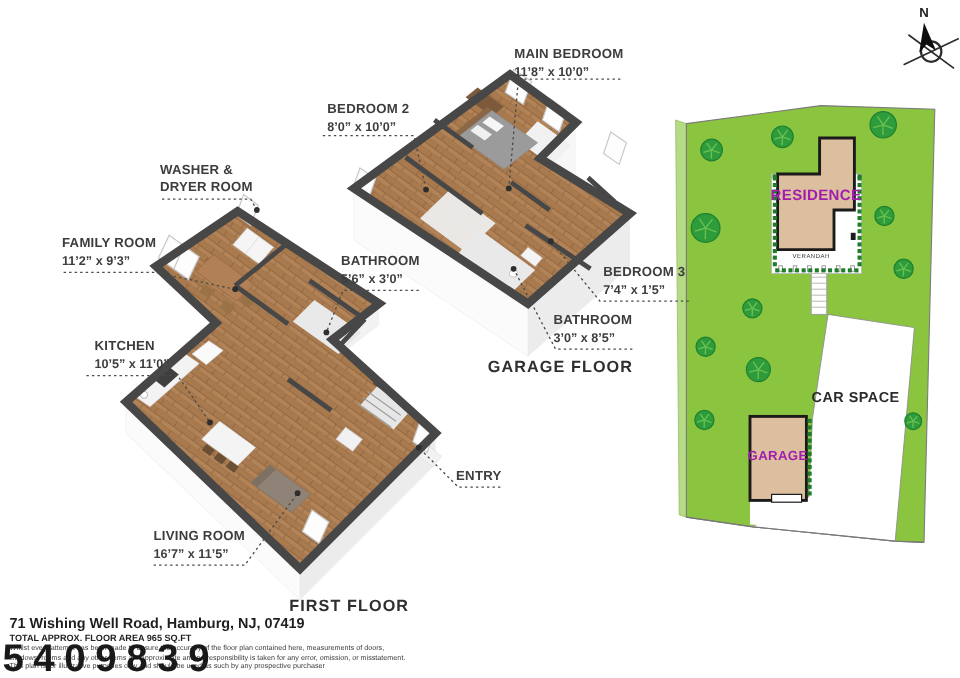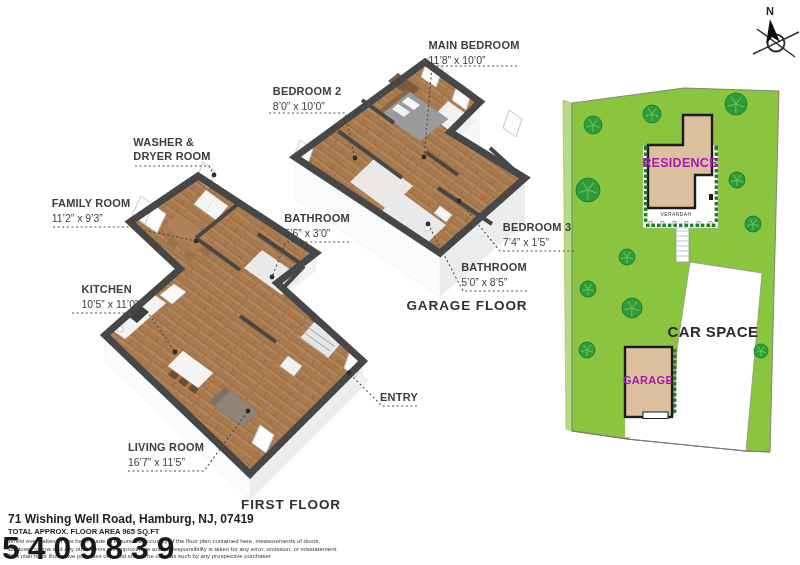--- a/index.html
+++ b/index.html
@@ -2,27 +2,27 @@
 <html><head>
 <meta charset="utf-8">
 <style>
   html,body{margin:0;padding:0}
   body{width:800px;height:565px;position:relative;background:#fff;overflow:hidden;
        font-family:"Liberation Sans",sans-serif;}
   #scene{position:absolute;left:0;top:0}
   .rlabel{position:absolute;transform:translateX(-50%);text-align:left;color:#3d3d3d;
           white-space:nowrap;line-height:13.5px;z-index:5}
   .rname{display:block;font-size:11px;font-weight:700;letter-spacing:.2px}
-  .rdims{display:block;font-size:10.5px;font-weight:400;margin-top:1px}
+  .rdims{display:block;font-size:10.5px;font-weight:700;margin-top:1px}
   .ftitle{position:absolute;transform:translateX(-50%);font-size:13.5px;font-weight:700;
           letter-spacing:.9px;color:#2f2f2f;white-space:nowrap;z-index:5}
   .splabel{position:absolute;transform:translate(-50%,-50%);color:#a21caf;font-weight:700;
            white-space:nowrap;z-index:5}
   #residence-label{font-size:12.5px;letter-spacing:.3px}
-  #carspace-label{font-size:15px;letter-spacing:.4px;color:#2b2b2b}
+  #carspace-label{font-size:12px;letter-spacing:.4px;color:#2b2b2b}
   #garage-label{font-size:11px;letter-spacing:.3px}
   #verandah-label{font-size:5px;font-weight:400;letter-spacing:.4px;color:#333}
   #compass-n{position:absolute;left:766px;top:5px;font-size:11px;font-weight:700;color:#222;z-index:5}
   .addr{position:absolute;left:8px;top:512px;font-size:12px;font-weight:700;color:#1f1f1f;z-index:5}
   .area{position:absolute;left:8px;top:527px;font-size:7.6px;font-weight:700;color:#1f1f1f;z-index:5}
   .disc{position:absolute;left:8px;top:538px;font-size:6px;line-height:7.6px;color:#3c3c3c;z-index:4}
   .wm{position:absolute;left:2px;top:530px;font-size:32px;font-weight:600;letter-spacing:8px;
       color:#191919;z-index:6}
 </style>
 </head>
@@ -365,21 +365,21 @@
     <div class="rlabel" style="left: 307px; top: 85px;">
       <span class="rname">BEDROOM 2</span>
       <span class="rdims">8’0” x 10’0”</span>
     </div>
     <div class="rlabel" style="left: 537px; top: 221px;">
       <span class="rname">BEDROOM 3</span>
       <span class="rdims">7’4” x 1’5”</span>
     </div>
     <div class="rlabel" style="left: 494px; top: 261px;">
       <span class="rname">BATHROOM</span>
-      <span class="rdims">5’0” x 8’5”</span>
+      <span class="rdims">3’0” x 8’5”</span>
     </div>
   </div>
 
 <div class="ftitle" style="left:291px;top:497px">FIRST FLOOR</div>
 <div class="ftitle" style="left:467px;top:298px">GARAGE FLOOR</div>
 
 <div id="residence-label" class="splabel" style="left:680px;top:163px">RESIDENCE</div>
 <div id="verandah-label" class="splabel" style="left:676px;top:214px">VERANDAH</div>
 <div id="carspace-label" class="splabel" style="left:713px;top:331px">CAR SPACE</div>
 <div id="garage-label" class="splabel" style="left:648px;top:380px">GARAGE</div>

